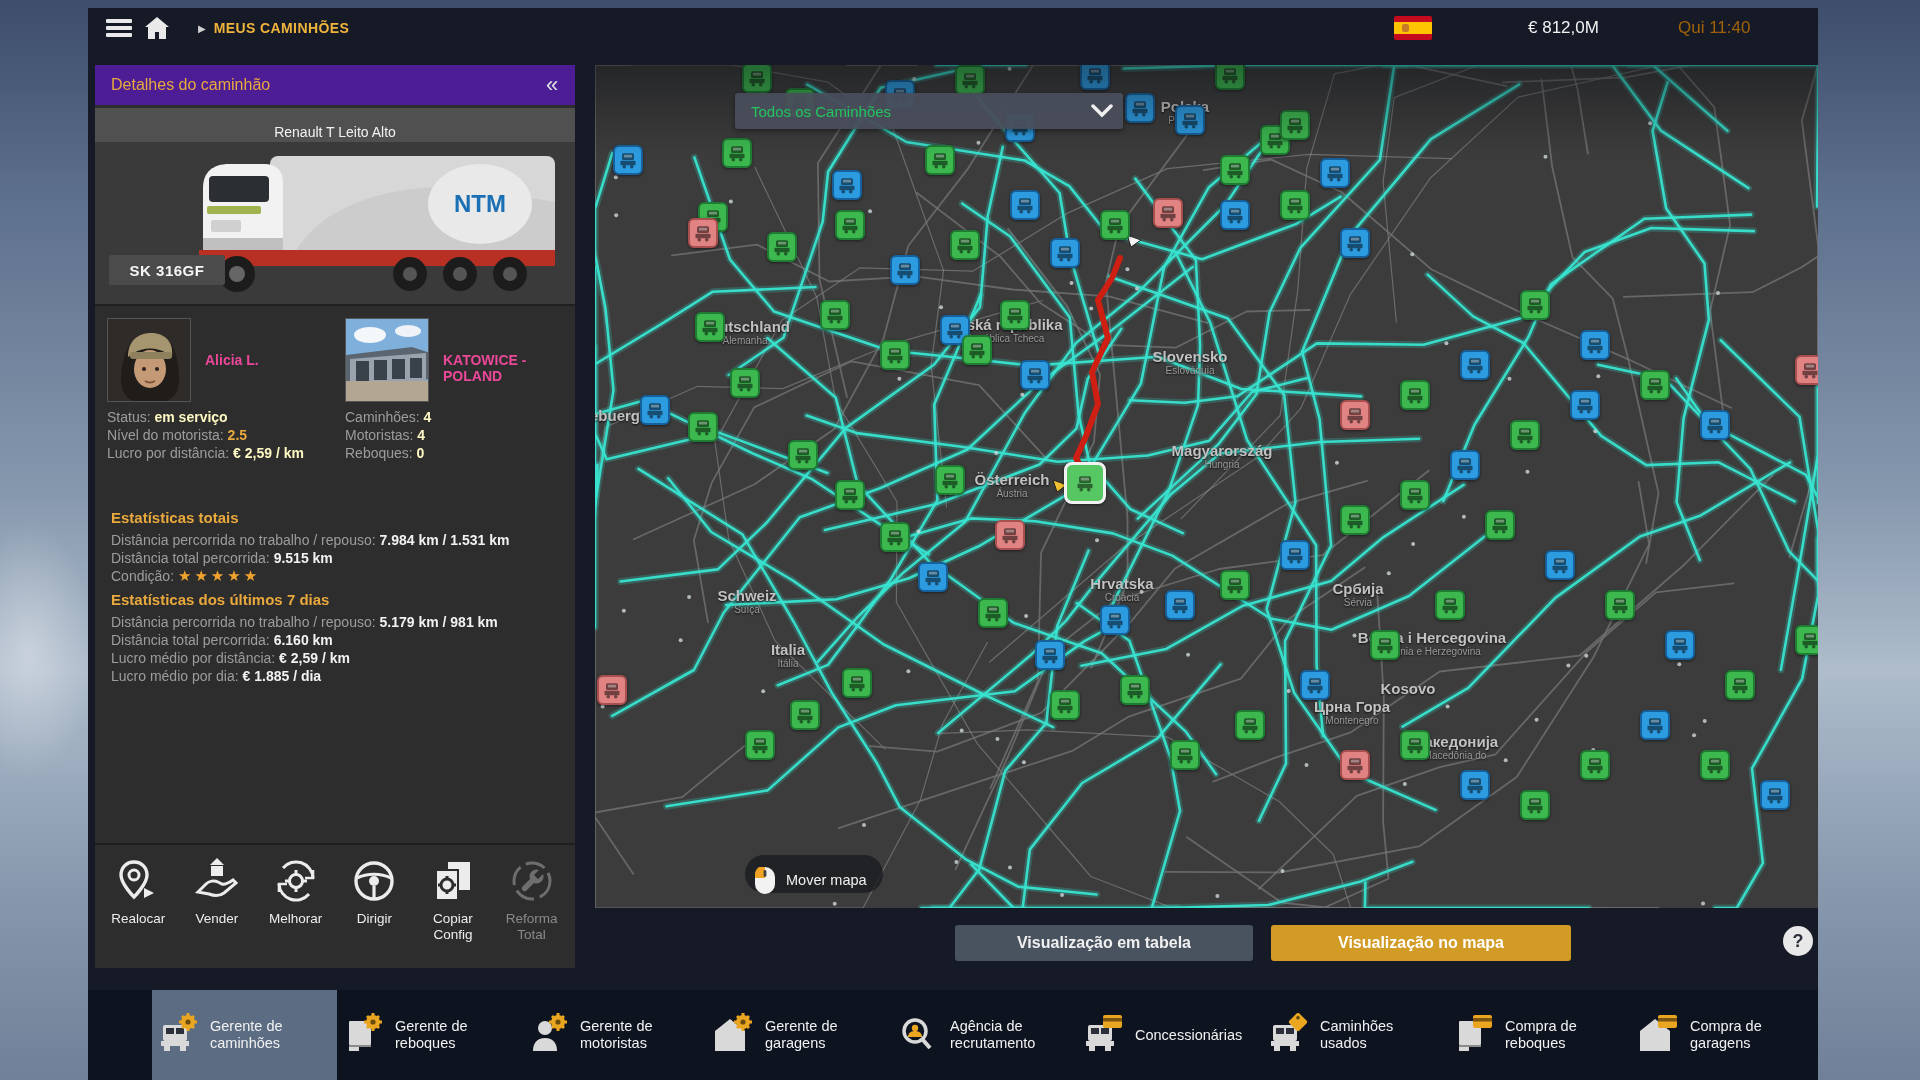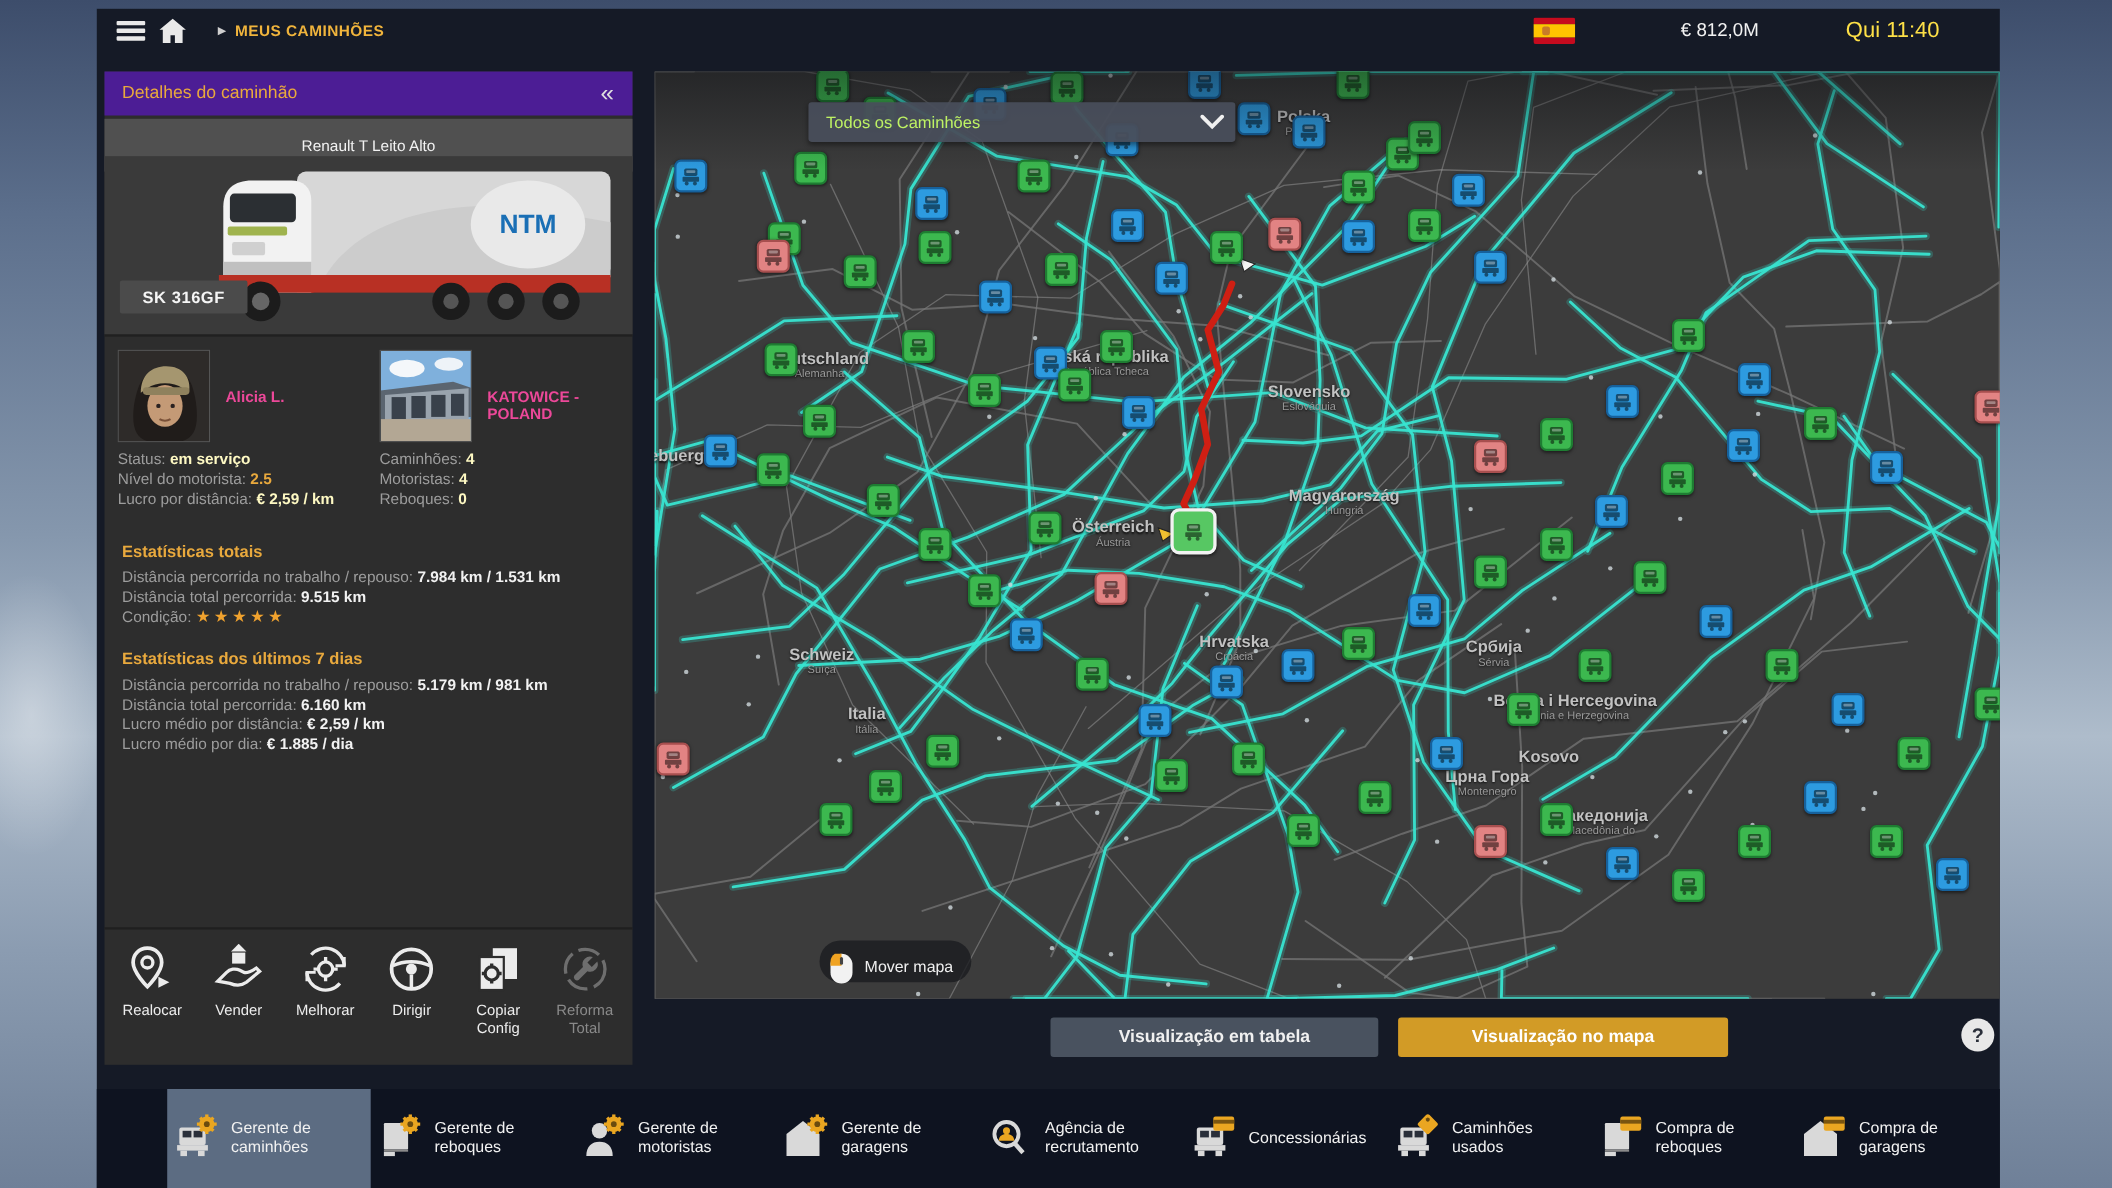--- a/index.html
+++ b/index.html
@@ -21,21 +21,21 @@
   .hamburger { margin-left:12px; }
   .hamburger span { display:block; width:26px; height:4px; background:#e9e9e9; margin:3px 0; border-radius:1px; }
   .crumb-arrow { color:#cfcfcf; font-size:10px; margin:0 8px 0 22px; }
   .crumb { color:#f0b43c; font-weight:bold; font-size:14px; letter-spacing:.4px; }
   .tb-right { margin-left:auto; display:flex; align-items:center; gap:0; }
   .flag { width:38px; height:24px; border-radius:2px; overflow:hidden; position:relative; margin-right:96px; }
   .flag .r1{height:6px;background:#c60b1e;} .flag .y{height:12px;background:#ffc400;position:relative;}
   .flag .r2{height:6px;background:#c60b1e;}
   .flag .emblem{position:absolute;left:8px;top:2px;width:7px;height:8px;background:#c87b28;border-radius:2px;}
   .money { font-size:17px; color:#f2f2f2; width:150px; }
-  .clock { font-size:20px; color:#fde047; margin-right:30px; width:110px; }
+  .clock { font-size:17px; color:#a16207; margin-right:30px; width:110px; }
 
   
   .panel { position:absolute; left:7px; top:57px; width:480px; height:903px;
     background:#2d2d2d; color:#e6e6e6; }
   .p-header { position:absolute; left:0; top:0; width:100%; height:40px; background:#4c1d95;
     display:flex; align-items:center; }
   .p-title { color:#e9a93d; font-size:16px; margin-left:16px; }
   .collapse { margin-left:auto; margin-right:6px; width:34px; height:30px; display:flex;
     align-items:center; justify-content:center; color:#e0e0e0; font-size:22px; cursor:pointer; }
   .p-name { position:absolute; left:0; top:43px; width:100%; height:48px; background:#505050;
@@ -71,21 +71,21 @@
   .map-label { position:absolute; transform:translate(-50%,-50%); text-align:center; pointer-events:none; }
   .map-label .m { color:#c2c2c2; font-size:15px; font-weight:bold; text-shadow:0 1px 2px rgba(0,0,0,.8); white-space:nowrap; }
   .map-label .s { color:#9a9a9a; font-size:10px; text-shadow:0 1px 2px rgba(0,0,0,.8); white-space:nowrap; }
   .tmark { position:absolute; width:30px; height:30px; border-radius:6px; border:2px solid #000;
     display:flex; align-items:center; justify-content:center; transform:translate(-50%,-50%); cursor:pointer;
     box-shadow:0 1px 3px rgba(0,0,0,.5); }
   .tmark.sel { width:42px; height:42px; border:3px solid #f2f2f2; border-radius:8px; z-index:5; }
   .dropdown { position:absolute; left:140px; top:28px; width:388px; height:36px;
     background:rgba(72,78,90,.94); border-radius:3px; display:flex; align-items:center; cursor:pointer;
     box-shadow:0 2px 5px rgba(0,0,0,.4); }
-  .dropdown .txt { color:#bef264; font-size:15px; margin-left:16px; }
+  .dropdown .txt { color:#22c55e; font-size:15px; margin-left:16px; }
   .dropdown .chev { margin-left:auto; margin-right:10px; display:flex; }
   .movechip { position:absolute; left:150px; top:790px; height:38px; padding:12px 16px 0 8px;
     background:rgba(25,27,31,.78); border-radius:19px; display:flex; align-items:center; gap:9px; }
   .movechip .txt { color:#f0f0f0; font-size:14.5px; }
 
   
   .viewbtn { position:absolute; height:36px; border-radius:3px; display:flex; align-items:center;
     justify-content:center; font-size:16px; font-weight:bold; cursor:pointer; }
   .btn-table { left:867px; top:917px; width:298px; background:#49525f; color:#f0f0f0; }
   .btn-map { left:1183px; top:917px; width:300px; background:#d29b26; color:#fff; }
@@ -204,21 +204,21 @@
         </svg>
       </div>
       <span class="who" style="left:348px">KATOWICE - POLAND</span>
       <div class="info-col" style="left:250px">
         <div><span>Caminhões:</span> <b>4</b></div>
         <div><span>Motoristas:</span> <b>4</b></div>
         <div><span>Reboques:</span> <b>0</b></div>
       </div>
     </div>
 
-    <div class="stats" style="top:428px" id="stats-total">
+    <div class="stats" style="top:444px" id="stats-total">
       <h3>Estatísticas totais</h3>
     <div><span>Distância percorrida no trabalho / repouso: </span><b>7.984 km / 1.531 km</b></div>
         <div><span>Distância total percorrida: </span><b>9.515 km</b></div>
         <div><span>Condição: </span><span class="stars">★★★★★</span></div>
       </div>
     <div class="stats" style="top:526px" id="stats-week">
       <h3>Estatísticas dos últimos 7 dias</h3>
     <div><span>Distância percorrida no trabalho / repouso: </span><b>5.179 km / 981 km</b></div>
         <div><span>Distância total percorrida: </span><b>6.160 km</b></div>
         <div><span>Lucro médio por distância: </span><b>€ 2,59 / km</b></div>

